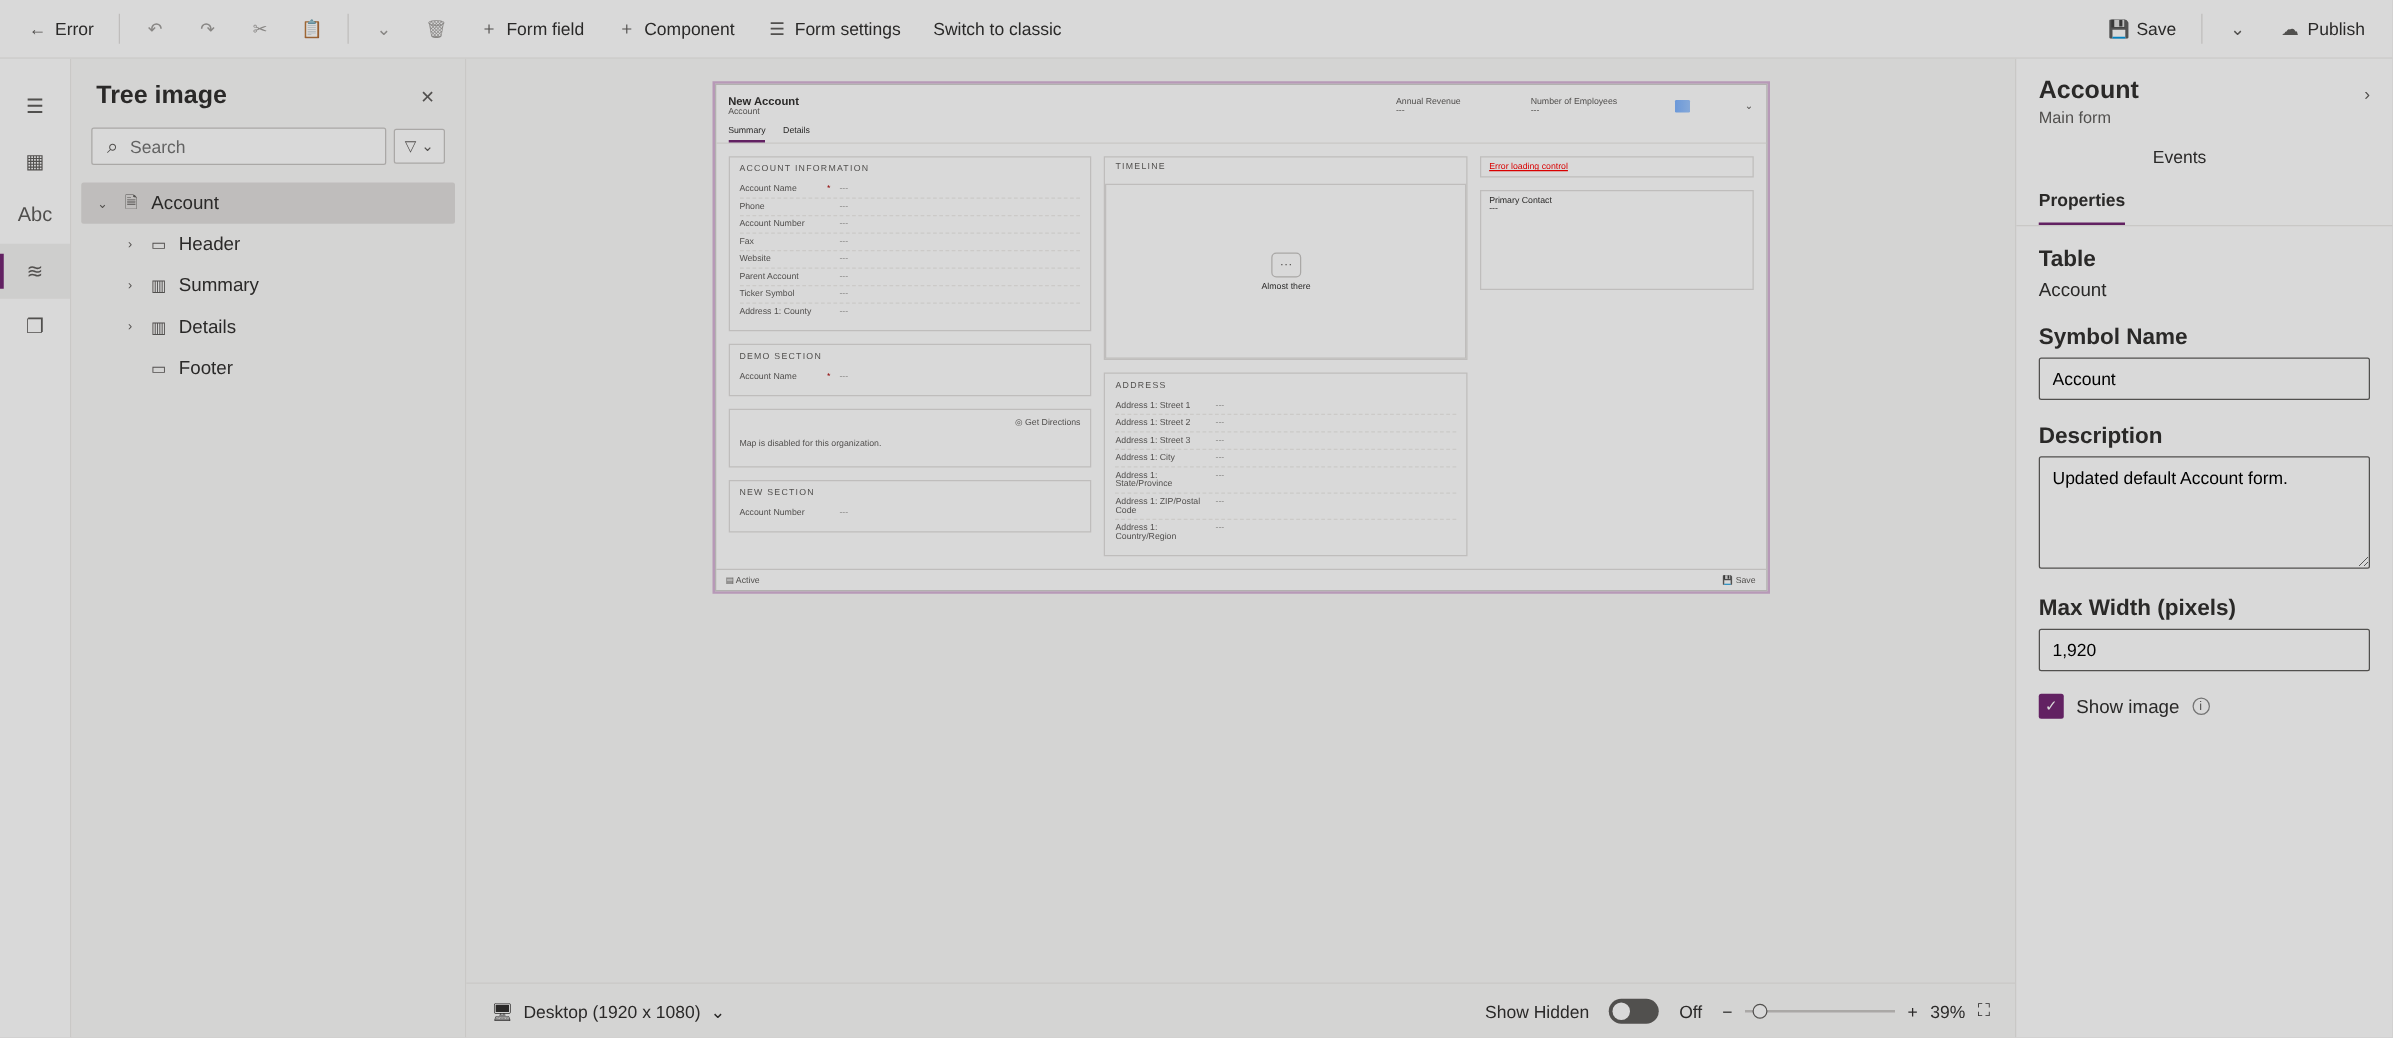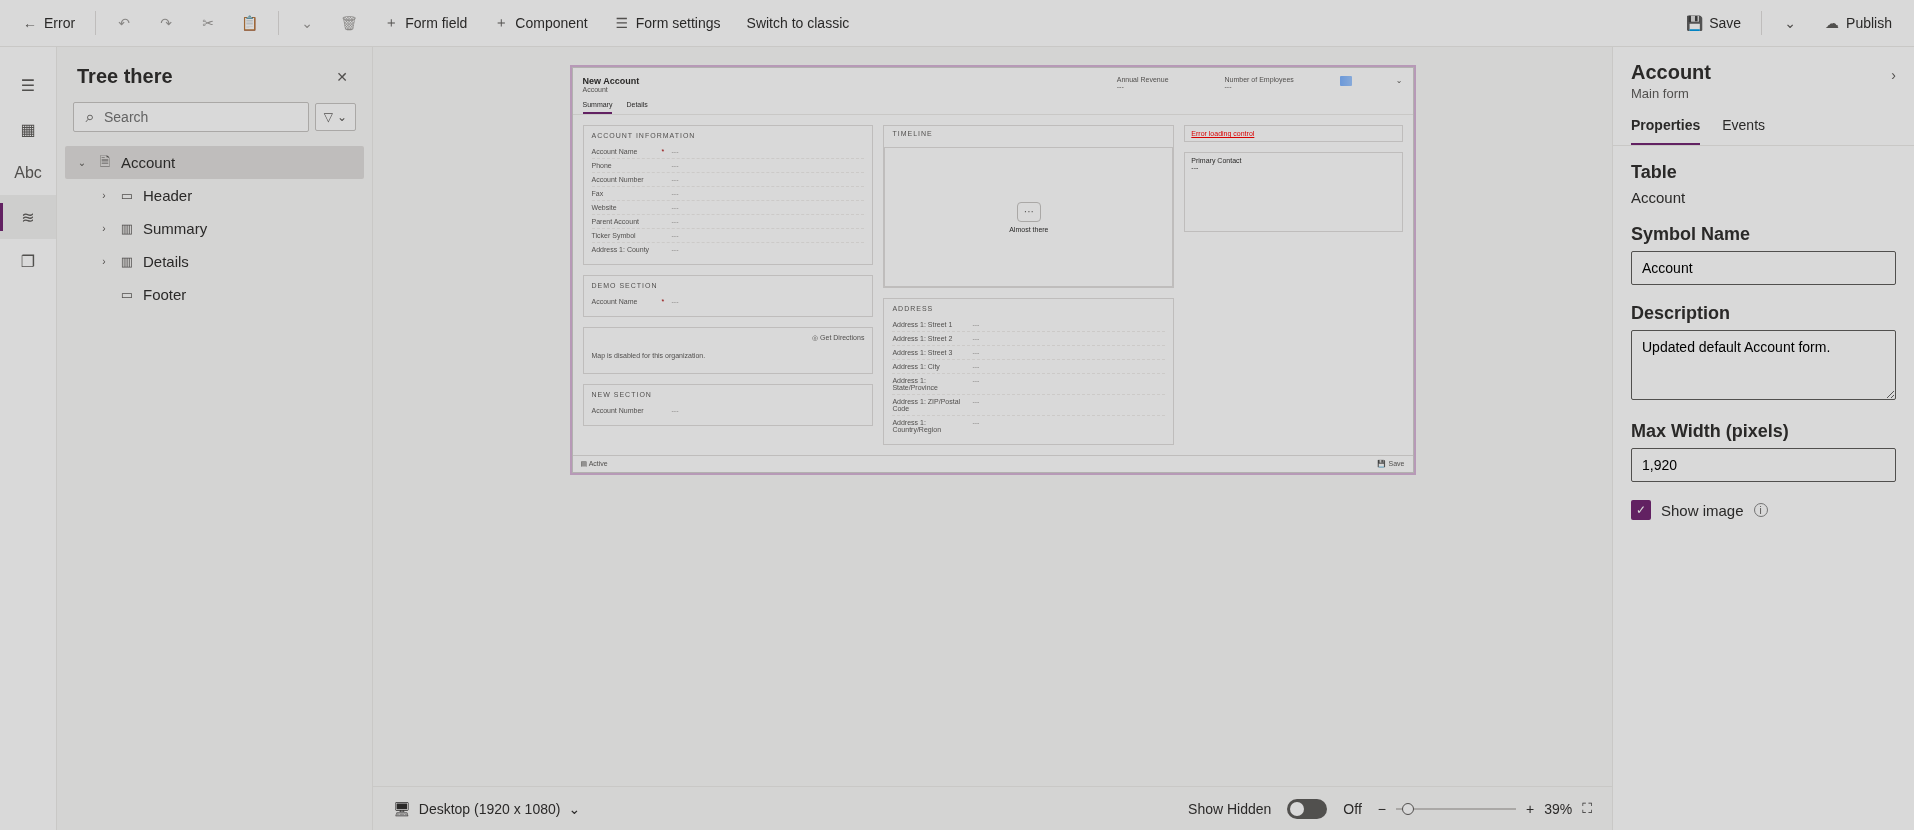--- a/index.html
+++ b/index.html
@@ -39,21 +39,21 @@
 .tree-item { display: flex; align-items: center; gap: 8px; padding: 8px 10px; font-size: 15px; border-radius: 2px; cursor: pointer; }
 .tree-item.sel { background: #e1dfdd; }
 .tree-item .chev { width: 14px; font-size: 10px; color: #605e5c; display: inline-flex; justify-content: center; }
 .ti-ico { width: 16px; height: 16px; font-size: 13px; color: #605e5c; display: inline-flex; align-items: center; justify-content: center; }
 .indent1 { padding-left: 32px; }
 
 
 .canvas-wrap { flex: 1; display: flex; flex-direction: column; background: #faf9f8; position: relative; }
 .canvas-scroll { flex: 1; padding: 20px; overflow: auto; }
 .canvas { width: 842px; background: #fff; border: 1px solid #d2d0ce; margin: 0 auto; font-size: 7px; box-shadow: 0 0 0 2px #d8b4d8; }
-.cv-hdr { display: flex; align-items: flex-start; padding: 8px 10px 4px 10px; gap: 36px; }
+.cv-hdr { display: flex; align-items: center; padding: 8px 10px 4px 10px; gap: 36px; }
 .cv-title { font-size: 9px; font-weight: 600; }
 .cv-sub { font-size: 7px; color: #605e5c; }
 .cv-hdr-fld { font-size: 7px; color: #605e5c; margin-left: auto; }
 .cv-hdr-fld + .cv-hdr-fld { margin-left: 20px; }
 .cv-box { display:inline-block; width:12px; height:10px; background: linear-gradient(90deg, #7fb4ff, #9ec7ff); margin-left: 10px; border-radius: 1px; }
 .cv-tabs { display: flex; gap: 14px; padding: 4px 10px 0 10px; border-bottom: 1px solid #edebe9; }
 .cv-tab { font-size: 7px; padding-bottom: 4px; }
 .cv-tab.active { border-bottom: 2px solid #742774; color: #323130; }
 .cv-body { display: flex; gap: 10px; padding: 10px; }
 .col { flex: 1; display:flex; flex-direction: column; gap: 10px; }
@@ -83,26 +83,26 @@
 .zoom-handle { width:12px; height:12px; border:1px solid #605e5c; border-radius:50%; background:#fff; position:absolute; left:6px; top:-5px; }
 
 
 .props { width: 302px; background:#fff; border-left:1px solid #edebe9; display:flex; flex-direction:column; }
 .props-head { padding: 14px 18px 6px 18px; display:flex; align-items:flex-start; justify-content:space-between; }
 .props-title { font-size: 20px; font-weight: 600; }
 .props-sub { font-size: 13px; color:#605e5c; margin-top: 2px; }
 .collapse-ico { font-size: 14px; color:#605e5c; cursor:pointer; padding-top:6px; }
 .props-tabs { display:flex; gap: 22px; padding: 10px 18px 0 18px; border-bottom: 1px solid #edebe9; }
 .p-tab { font-size: 14px; padding-bottom: 10px; cursor:pointer; }
-.p-tab.active { font-weight:600; border-bottom: 2px solid #742774; }
+.p-tab.active { font-weight:600; border-bottom: 2px solid #742774; margin-top: 35px; }
 .props-body { padding: 16px 18px; display:flex; flex-direction:column; gap: 18px; font-size:14px; }
 .p-field label { font-weight:600; font-size:18px; display:block; margin-bottom: 6px; }
 .p-field .rv { font-size:15px; }
 .p-input { width:100%; border:1px solid #605e5c; font-size:14px; padding: 8px 10px; outline:none; border-radius:2px; }
-textarea.p-input { height: 70px; resize: vertical; font-family:inherit; }
+textarea.p-input { height: 90px; resize: vertical; font-family:inherit; }
 .chk-row { display:flex; align-items:center; gap:10px; font-size:15px; }
 .chk { width:20px; height:20px; background:#742774; border-radius:2px; display:flex; align-items:center; justify-content:center; color:#fff; font-size:12px; }
 .info-ico { width:14px; height:14px; border:1px solid #888; border-radius:50%; display:inline-flex; align-items:center; justify-content:center; font-size:10px; color:#605e5c; }
 </style>
 </head>
 <body>
 
 <div class="topbar">
   <div class="tb-btn">
     <span class="tb-ico">←</span>
@@ -163,21 +163,21 @@
   <div class="rail">
     <div class="rail-btn">☰</div>
     <div class="rail-btn">▦</div>
     <div class="rail-btn">Abc</div>
     <div class="rail-btn active">≋</div>
     <div class="rail-btn">❐</div>
   </div>
 
   <div class="tree">
     <div class="tree-head">
-      <div class="tree-title">Tree there</div>
+      <div class="tree-title">Tree image</div>
       <div class="tree-close">✕</div>
     </div>
     <div class="search-row">
       <div class="search-box">
         <span class="tb-ico">⌕</span>
         <input placeholder="Search" style="">
       </div>
       <div class="filter-btn">
         <span>▽</span>
         <span>⌄</span>

